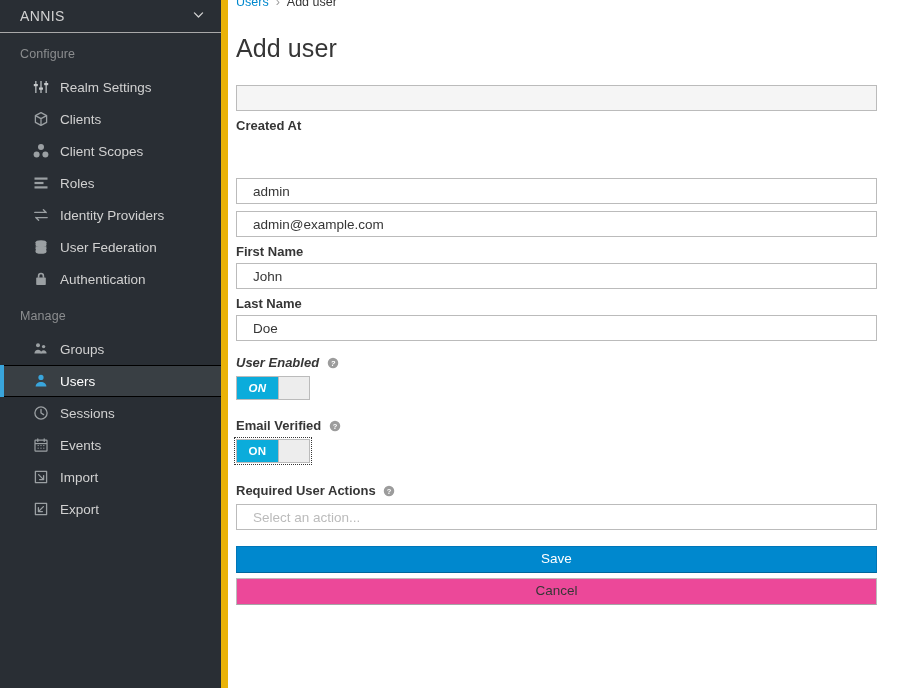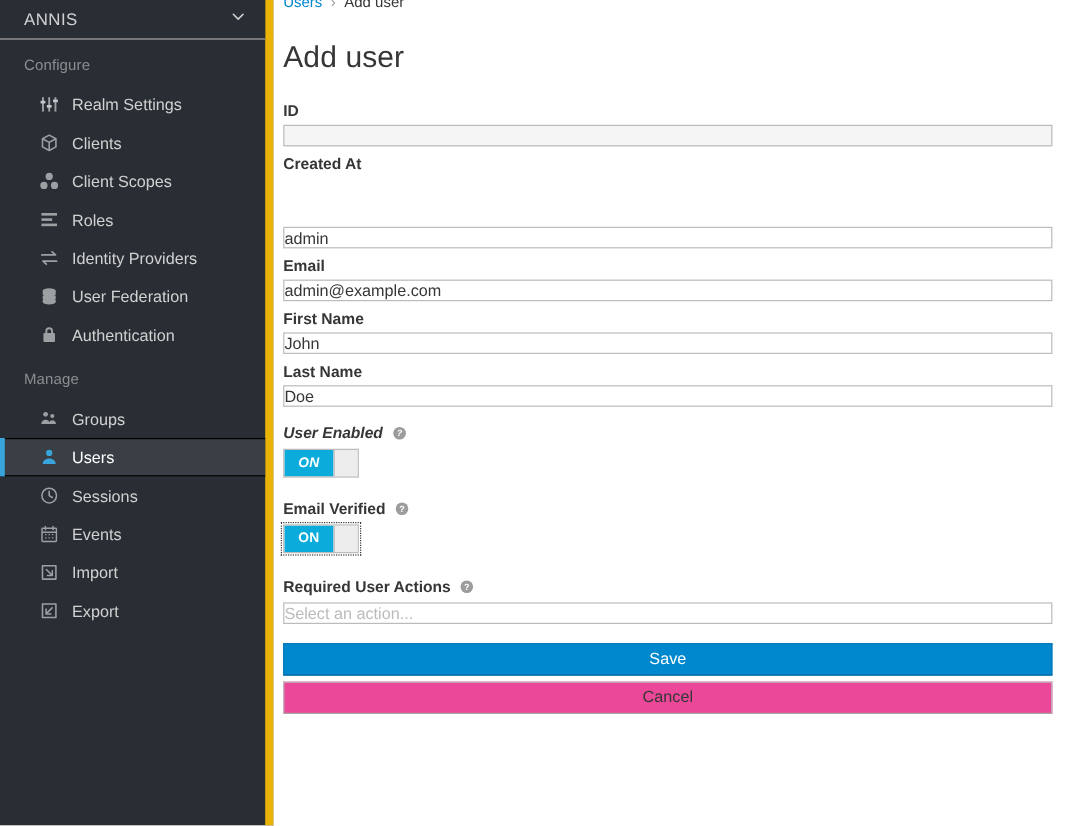--- a/index.html
+++ b/index.html
@@ -122,41 +122,41 @@
     color: #363636;
     margin-bottom: 4px;
   }
   .required-star { color: #cc0000; font-weight: normal; margin-left: 1px; }
 
   .help-ico { margin-left: 4px; vertical-align: -2px; }
 
   .form-control {
     display: block;
     width: 100%;
-    height: 18px;
+    height: 26px;
     border: 1px solid #bbb;
     background: #fff;
     font-family: "Liberation Sans", sans-serif;
     font-size: 13.5px;
     color: #363636;
-    padding: 0 0;
+    padding: 0 16px;
     outline: none;
   }
   .form-control::placeholder { color: #bbb; }
   .form-control[disabled] {
     background: #f5f5f5;
     border-color: #bbb;
   }
 
   .spacer-created { height: 34px; }
 
   
   .toggle {
     display: inline-flex;
-    width: 63px;
+    width: 74px;
     height: 24px;
     border: 1px solid #bbb;
     background: #ededed;
     cursor: pointer;
     overflow: hidden;
   }
   .toggle .on-part {
     flex: 0 0 41px;
     background: #0bacdb;
     color: #fff;
@@ -373,35 +373,33 @@
 
     <div class="breadcrumb">
       <a href="#">Users</a><span class="sep">›</span><span>Add user</span>
     </div>
 
     <h1 class="page-title">Add user</h1>
 
     <div class="form">
 
       <div class="form-group">
-        <label class="form-label">ID</label>
         <input class="form-control" type="text" disabled="" value="" style="">
       </div>
 
       <div class="form-group">
         <label class="form-label">Created At</label>
         <div class="spacer-created"></div>
       </div>
 
       <div class="form-group">
         <input class="form-control" type="text" value="admin" style="">
       </div>
 
       <div class="form-group">
-        <label class="form-label">Email</label>
         <input class="form-control" type="text" value="admin@example.com" style="">
       </div>
 
       <div class="form-group">
         <label class="form-label">First Name</label>
         <input class="form-control" type="text" value="John" style="">
       </div>
 
       <div class="form-group">
         <label class="form-label">Last Name</label>

